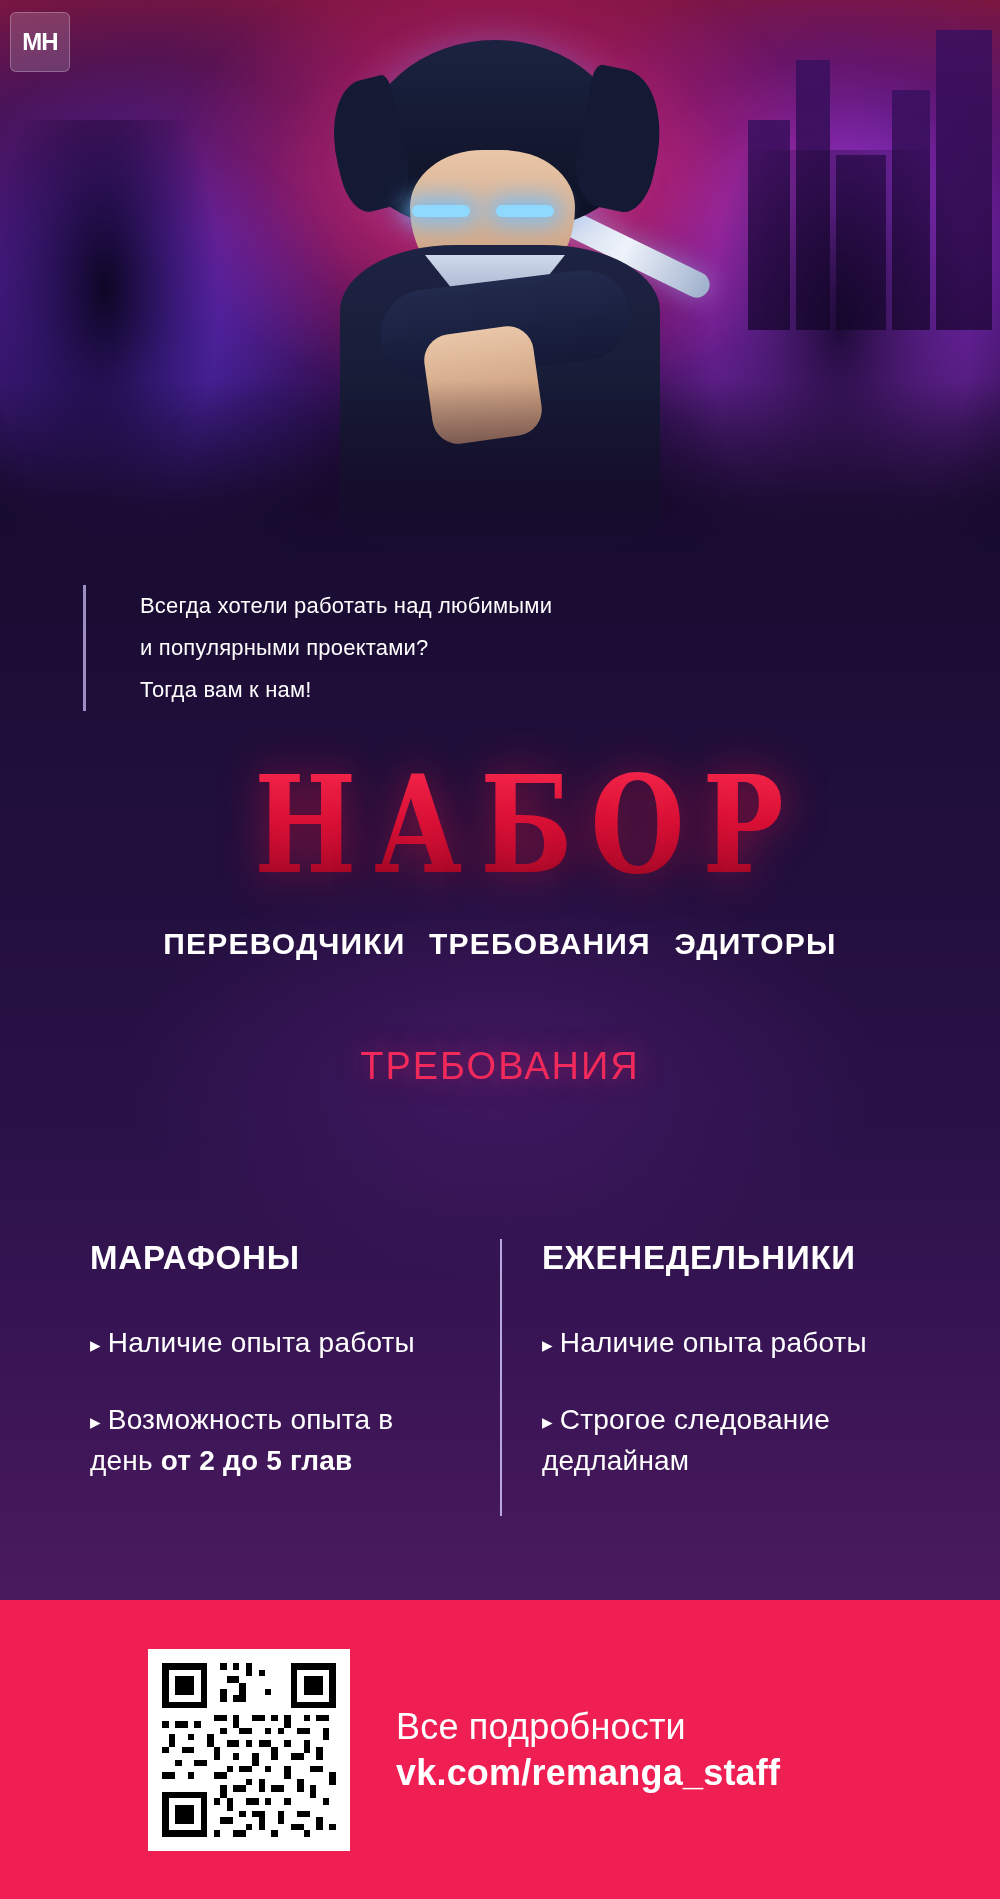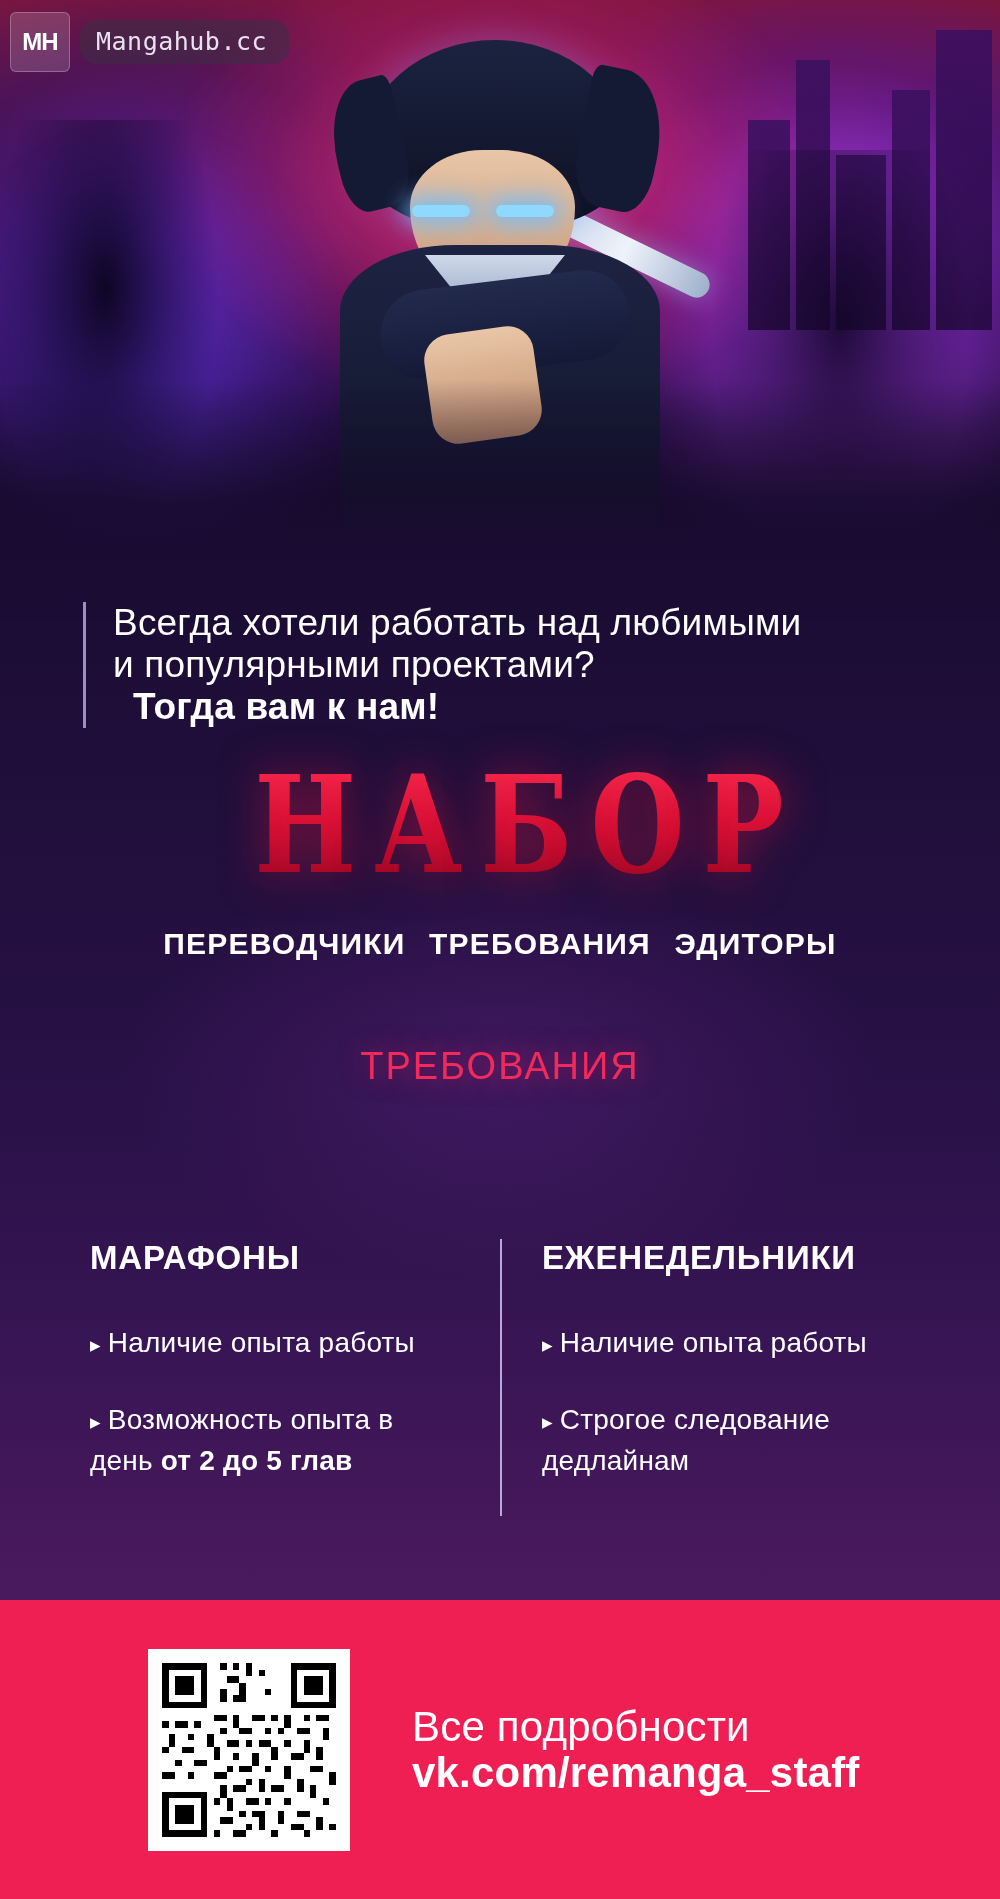--- a/index.html
+++ b/index.html
@@ -221,29 +221,29 @@
   .mid-sheen {
     position: absolute;
     left: 50%; top: 300px;
     transform: translateX(-50%);
     width: 760px; height: 420px;
     background: radial-gradient(ellipse at 50% 50%, rgba(120,40,160,0.30), rgba(120,40,160,0) 70%);
   }
 
   .intro {
     position: absolute;
-    left: 83px; top: 42px;
-    padding-left: 27px;
+    left: 83px; top: 25px;
+    padding-left: 54px;
     border-left: 3px solid #9d8fc4;
     color: #ffffff;
-    font-size: 37px;
+    font-size: 22px;
     line-height: 42px;
     letter-spacing: 0.2px;
   }
-  .intro .bold { font-weight: bold; margin-left: 20px; }
+  .intro .bold { font-weight: normal; }
 
   .naborwrap {
     position: absolute;
     left: 0; top: 210px;
     width: 1000px;
     text-align: center;
     padding-left: 28px;
   }
   .nabor {
     display: inline-block;
@@ -326,23 +326,23 @@
   }
   .qr {
     margin-left: 148px;
     width: 186px; height: 186px;
     background: #ffffff;
     padding: 8px;
     box-sizing: content-box;
     display: block;
   }
   .footer-text {
-    margin-left: 62px;
+    margin-left: 46px;
     color: #ffffff;
-    font-size: 42px;
+    font-size: 36px;
     line-height: 46px;
     letter-spacing: 0.2px;
   }
   .footer-text .link { font-weight: bold; }
 </style>
 </head>
 <body>
 
 <div class="poster">
 
@@ -372,21 +372,20 @@
       <div class="fig-collar"></div>
       <div class="fig-arm"></div>
       <div class="fig-hand"></div>
     </div>
 
     <div class="hero-fade"></div>
   </div>
 
   <div class="watermark">
     <div class="wm-logo">MH</div>
-    <div class="wm-pill">Mangahub.cc</div>
   </div>
 
   <div class="mid">
     <div class="mid-sheen"></div>
 
     <div class="intro">
       <div>Всегда хотели работать над любимыми</div>
       <div>и популярными проектами?</div>
       <div class="bold">Тогда вам к нам!</div>
     </div>

